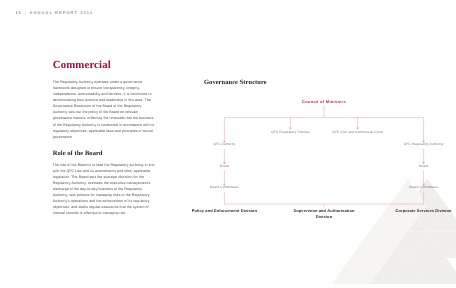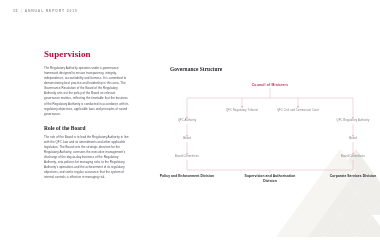--- a/index.html
+++ b/index.html
@@ -197,21 +197,21 @@
   </svg>
 </div>
 
 <div class="page-header">
   <span class="folio">15</span>
   <span class="sep">|</span>
   <span class="pub">ANNUAL REPORT 2015</span>
 </div>
 
 <div class="text-col">
-  <h1 class="section-title">Supervision</h1>
+  <h1 class="section-title">Commercial</h1>
   <p class="body-par">The Regulatory Authority operates under a governance framework designed to ensure transparency, integrity, independence, accountability and fairness. It is committed to demonstrating best practice and leadership in this area. The Governance Resolution of the Board of the Regulatory Authority sets out the policy of the Board on relevant governance matters, reflecting the timetable that the business of the Regulatory Authority is conducted in accordance with its regulatory objectives, applicable laws and principles of sound governance.</p>
   <h2 class="subsection-title">Role of the Board</h2>
   <p class="body-par">The role of the Board is to lead the Regulatory Authority in line with the QFC Law and its amendments and other applicable legislation. The Board sets the strategic direction for the Regulatory Authority, oversees the executive management's discharge of the day-to-day business of the Regulatory Authority, sets policies for managing risks to the Regulatory Authority's operations and the achievement of its regulatory objectives, and seeks regular assurance that the system of internal controls is effective in managing risk.</p>
 </div>
 
 <div class="diagram-col">
   <h2 class="diagram-title">Governance Structure</h2>
 
   <div class="chart-area">
 

